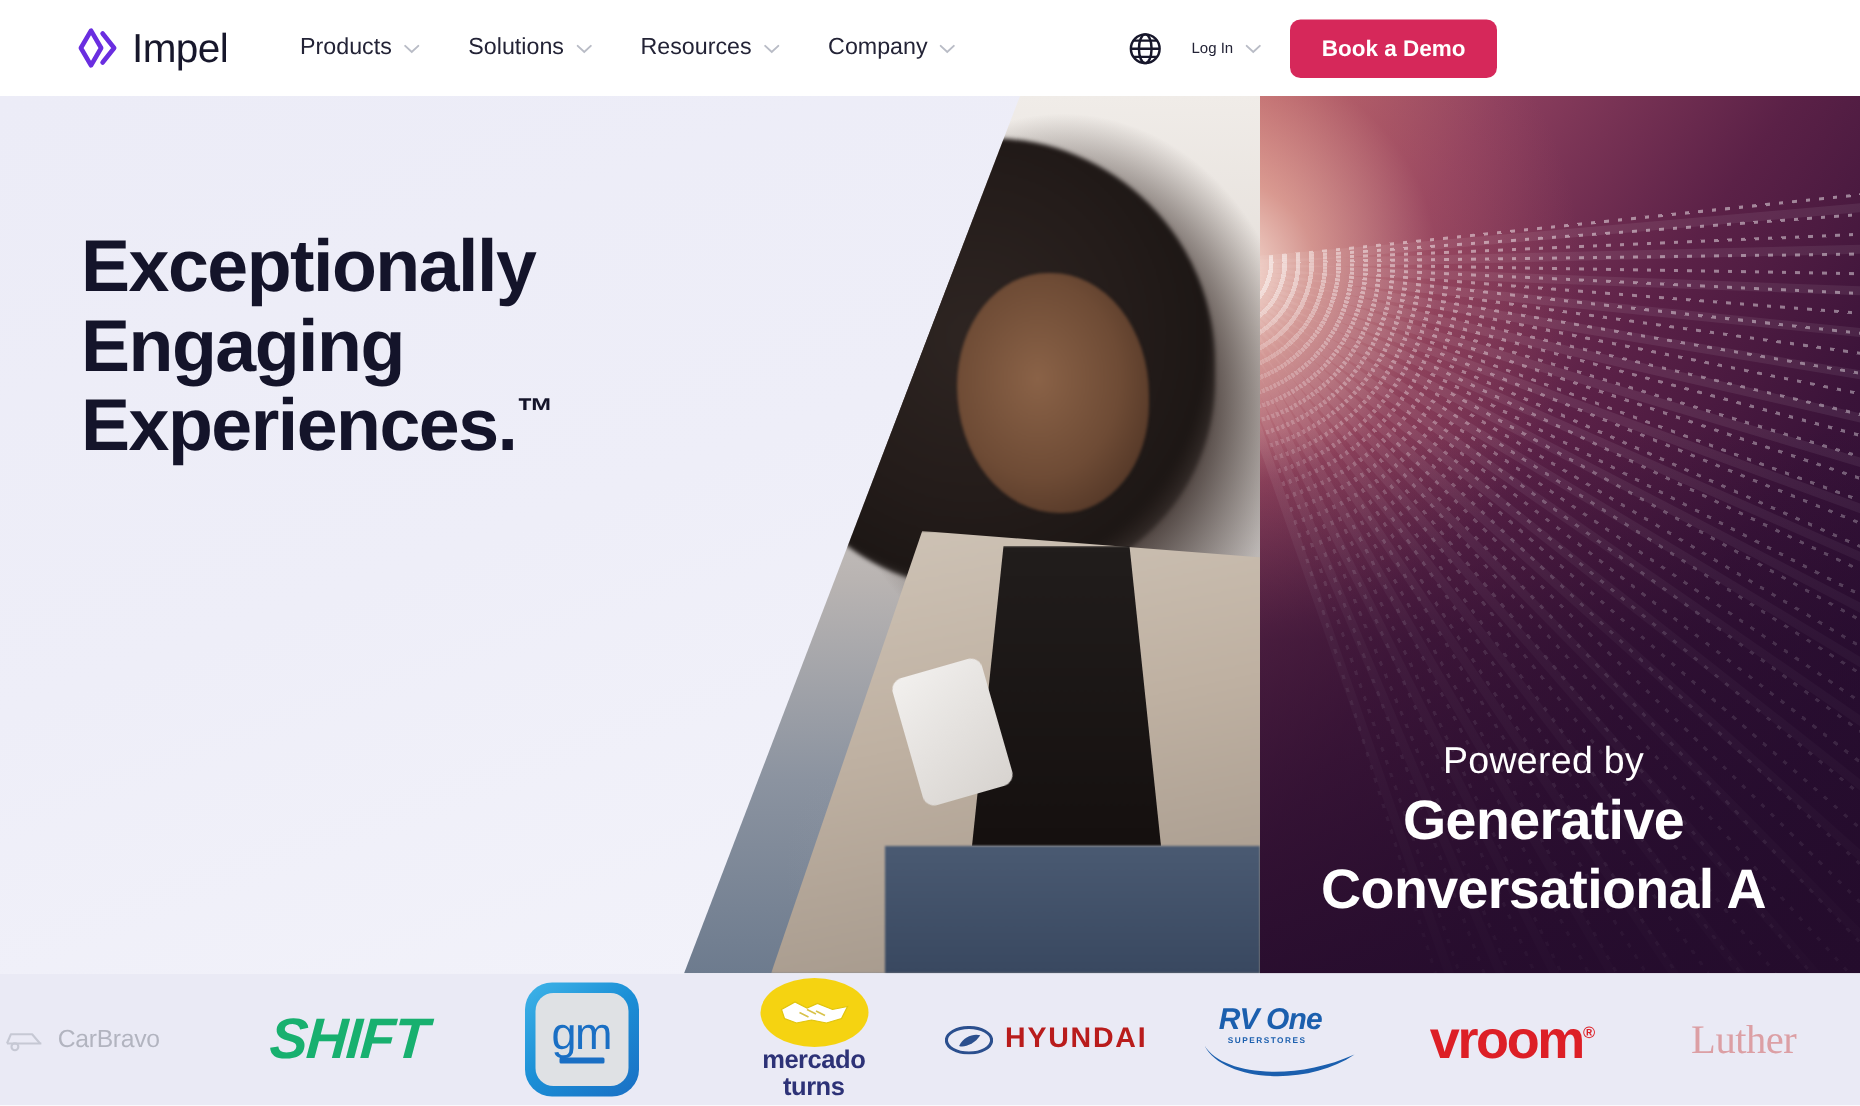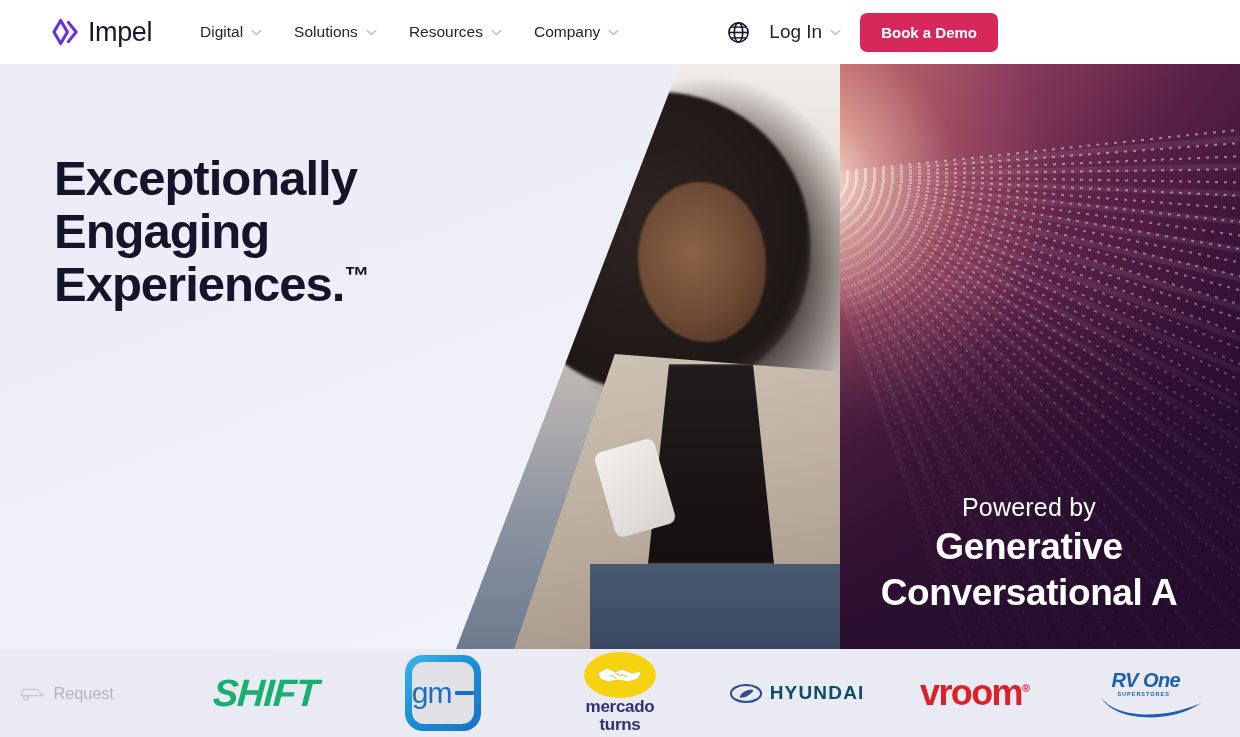--- a/index.html
+++ b/index.html
@@ -23,21 +23,21 @@
   }
   .nav-items { display:flex; align-items:center; margin-left:48px; gap:32px; }
   .nav-item {
     display:flex; align-items:center; gap:8px; cursor:pointer;
     font-size:15.5px; color:#232336; font-weight:400; white-space:nowrap;
   }
   .chev { width:11px; height:7px; display:block; flex:none; }
   .nav-right { margin-left:auto; display:flex; align-items:center; gap:19px; margin-right:60px; }
   .globe-icon { width:23px; height:23px; display:block; cursor:pointer; }
   .login { display:flex; align-items:center; gap:8px; cursor:pointer;
-           font-size:19px; color:#232336; }
+           font-size:10px; color:#232336; }
   .demo-btn {
     background:#d6285a; color:#ffffff; border:none; border-radius:7px;
     padding:0 21px; height:39px; font-size:15px; font-weight:700;
     font-family:"Liberation Sans", sans-serif; cursor:pointer; white-space:nowrap;
   }
 
   
   .hero {
     position:absolute; top:64px; left:0; width:1240px; height:585px;
     background:linear-gradient(160deg,#ececf7 0%,#eeeef8 40%,#f5f5fb 100%);
@@ -166,21 +166,21 @@
   }
 
   
   .gm {
     width:76px; height:76px; border-radius:18px;
     background:linear-gradient(140deg,#3fb4e8 0%,#1b8fd6 48%,#1a6fc4 100%);
     padding:7px; display:flex; align-items:center; justify-content:center;
   }
   .gm-inner {
     width:100%; height:100%; border-radius:12px; background:#dfe1e4;
-    display:flex; flex-direction:row; align-items:center; justify-content:center;
+    display:flex; flex-direction:column; align-items:center; justify-content:center;
     gap:3px;
   }
   .gm-letters {
     font-size:30px; font-weight:400; color:#1a6fc4; line-height:0.85;
     letter-spacing:-1px; font-family:"Liberation Sans", sans-serif;
   }
   .gm-bar { width:30px; height:4px; background:#1a6fc4; border-radius:1px; }
 
   
   .ml { display:flex; flex-direction:column; align-items:center; gap:1px; }
@@ -191,21 +191,21 @@
   .ml-hand { width:52px; height:26px; display:block; }
   .ml-text {
     font-size:17px; font-weight:700; color:#2d3277; line-height:0.98;
     text-align:center; letter-spacing:-0.3px;
   }
 
   
   .hyundai { display:flex; align-items:center; gap:8px; }
   .hy-oval { width:32px; height:19px; display:block; }
   .hy-text {
-    font-size:19px; font-weight:700; color:#0c4a6e; letter-spacing:1.2px;
+    font-size:19px; font-weight:700; color:#b91c1c; letter-spacing:1.2px;
     font-family:"Liberation Sans", sans-serif;
   }
 
   
   .rvone { position:relative; width:104px; height:56px; }
   .rv-text {
     position:absolute; top:4px; left:12px; font-size:20px; font-weight:700;
     font-style:italic; color:#1b5fae; letter-spacing:-0.6px;
   }
   .rv-sub {
@@ -237,21 +237,21 @@
     <div class="logo-wrap">
       <svg class="logo-mark" viewBox="0 0 28 28">
         <path d="M9 2 L2 14 L9 26 L16 14 Z" fill="none" stroke="#6a2ee0" stroke-width="3.2" stroke-linejoin="round"></path>
         <path d="M17 4 L25 14 L17 24" fill="none" stroke="#6a2ee0" stroke-width="3.2" stroke-linecap="round" stroke-linejoin="round"></path>
       </svg>
       <span class="logo-text">Impel</span>
     </div>
 
     <div class="nav-items">
       <div class="nav-item">
-        <span>Digital</span>
+        <span>Products</span>
         <svg class="chev" viewBox="0 0 12 8">
           <path d="M1 1.8 L6 6.4 L11 1.8" fill="none" stroke="#b9bcc6" stroke-width="1.5" stroke-linecap="round"></path>
         </svg>
       </div>
       <div class="nav-item">
         <span>Solutions</span>
         <svg class="chev" viewBox="0 0 12 8">
           <path d="M1 1.8 L6 6.4 L11 1.8" fill="none" stroke="#b9bcc6" stroke-width="1.5" stroke-linecap="round"></path>
         </svg>
       </div>
@@ -394,21 +394,21 @@
 
   <section class="strip">
 
     <div class="strip-cell">
       <div class="carbravo">
         <svg class="cb-car" viewBox="0 0 34 20">
           <path d="M3 13 L6 6 H22 L28 13" fill="none" stroke="#9ba1ad" stroke-width="1.6" stroke-linejoin="round"></path>
           <line x1="3" y1="13" x2="29" y2="13" stroke="#9ba1ad" stroke-width="1.6"></line>
           <circle cx="9" cy="15.5" r="2.6" fill="none" stroke="#9ba1ad" stroke-width="1.6"></circle>
         </svg>
-        <span class="cb-text">Request</span>
+        <span class="cb-text">CarBravo</span>
       </div>
     </div>
 
     <div class="strip-cell">
       <span class="shift">SHIFT</span>
     </div>
 
     <div class="strip-cell">
       <div class="gm">
         <div class="gm-inner">
@@ -435,28 +435,31 @@
       <div class="hyundai">
         <svg class="hy-oval" viewBox="0 0 34 20">
           <ellipse cx="17" cy="10" rx="16" ry="9" fill="none" stroke="#2b4f8e" stroke-width="2.2"></ellipse>
           <path d="M10 14 C13 7, 21 5, 25 6.5 C21 13, 13 15.5, 10 14 Z" fill="#2b4f8e"></path>
         </svg>
         <span class="hy-text">HYUNDAI</span>
       </div>
     </div>
 
     <div class="strip-cell">
-      <span class="vroom"><span>vroom</span><span class="vroom-tm">®</span></span>
-    </div>
-
-    <div class="strip-cell">
       <div class="rvone">
         <span class="rv-text">RV One</span>
         <span class="rv-sub">SUPERSTORES</span>
         <svg class="rv-swoosh" viewBox="0 0 104 30">
           <path d="M2 6 C14 26, 62 30, 102 12 C70 34, 14 30, 2 6 Z" fill="#1b5fae"></path>
         </svg>
       </div>
     </div>
 
+    <div class="strip-cell">
+      <span class="vroom"><span>vroom</span><span class="vroom-tm">®</span></span>
+    </div>
+
+    <div class="strip-cell">
+      <span class="luther">Luther</span>
+    </div>
   </section>
 
 </div>
 
 </body></html>

